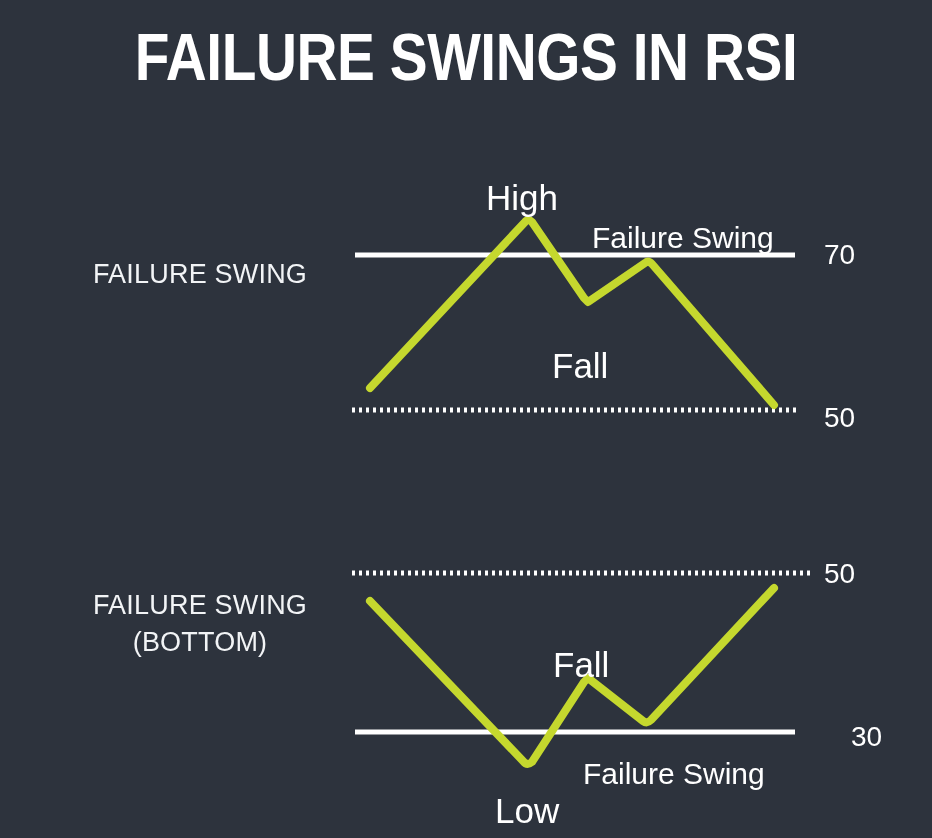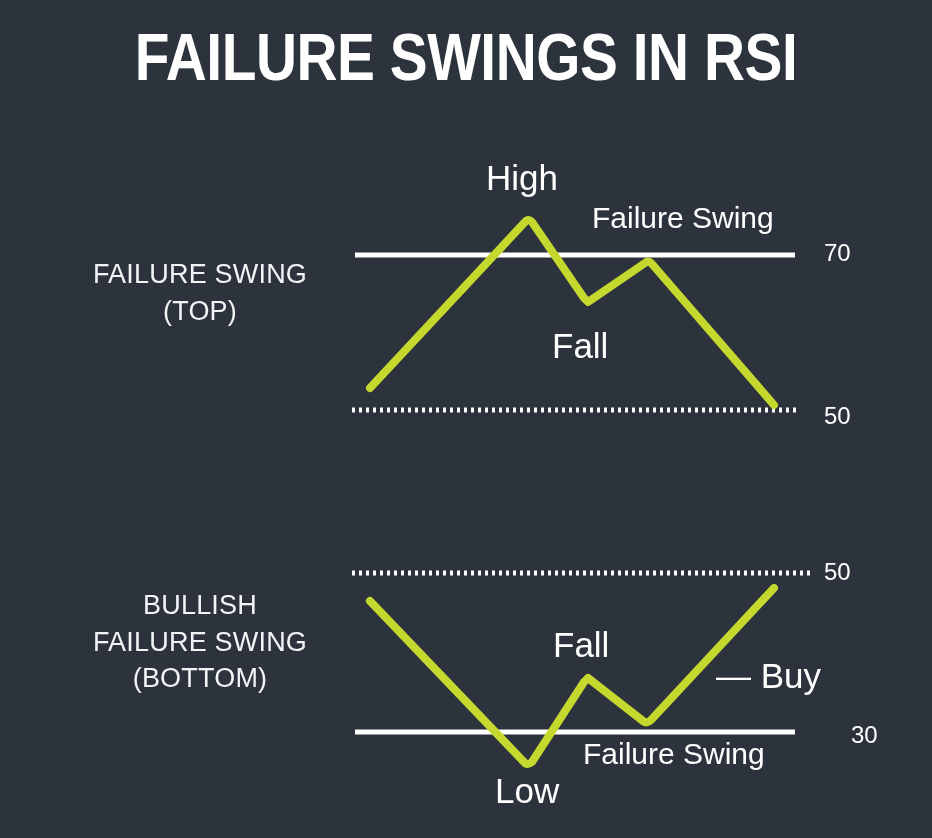--- a/index.html
+++ b/index.html
@@ -64,30 +64,31 @@
   .panel svg { display: block; }
 
   
   .annot {
     position: absolute;
     color: #ffffff;
     font-family: "Liberation Sans", sans-serif;
     font-weight: normal;
     white-space: nowrap;
     line-height: 1;
+    margin-top: 20px;
   }
   .annot-lg { font-size: 35px; }
   .annot-md { font-size: 30px; }
 
   
   .axis-val {
     position: absolute;
     color: #ffffff;
     font-family: "Liberation Sans", sans-serif;
-    font-size: 24px;
+    font-size: 28px;
     font-weight: normal;
     line-height: 1;
     white-space: nowrap;
   }
 
   
   #label-high        { left: 486px; top: 160px; }
   #label-fs-top      { left: 592px; top: 203px; }
   #label-fall-top    { left: 552px; top: 328px; }
   #label-sell        { left: 716px; top: 291px; }
@@ -104,57 +105,54 @@
 </style>
 </head>
 <body>
 
 <div id="infographic">
 
   <div class="title">FAILURE SWINGS IN RSI</div>
 
   <div class="caption" id="caption-bearish">
     <span class="caption-line">FAILURE SWING</span>
-    <span class="caption-line">(TOP)</span>
   </div>
 
   <div class="panel" id="panel-bearish">
     <svg width="580" height="290" viewBox="0 0 580 290">
 
       <line x1="15" y1="105" x2="455" y2="105" stroke="#ffffff" stroke-width="5" stroke-linecap="butt"></line>
 
       <line x1="12" y1="260" x2="456" y2="260" stroke="#ffffff" stroke-width="5" stroke-linecap="butt" stroke-dasharray="3 4"></line>
 
       <path d="M 30 238 L 185 72 Q 188 68 192 72 L 244 148 L 248 152 L 305 113 Q 308 110 312 114 L 434 255" fill="none" stroke="#c5d82e" stroke-width="8" stroke-linecap="round" stroke-linejoin="round"></path>
     </svg>
   </div>
 
   <div class="annot annot-lg" id="label-high">High</div>
   <div class="annot annot-md" id="label-fs-top">Failure Swing</div>
   <div class="annot annot-lg" id="label-fall-top">Fall</div>
   <div class="axis-val" id="axis-70">70</div>
   <div class="axis-val" id="axis-50-top">50</div>
 
   <div class="caption" id="caption-bullish">
-    <span class="caption-line">BULLISH</span>
     <span class="caption-line">FAILURE SWING</span>
     <span class="caption-line">(BOTTOM)</span>
   </div>
 
   <div class="panel" id="panel-bullish">
     <svg width="580" height="290" viewBox="0 0 580 290">
 
       <line x1="12" y1="33" x2="472" y2="33" stroke="#ffffff" stroke-width="5" stroke-linecap="butt" stroke-dasharray="3 4"></line>
 
       <line x1="15" y1="192" x2="455" y2="192" stroke="#ffffff" stroke-width="5" stroke-linecap="butt"></line>
 
       <path d="M 30 61 L 183 221 Q 187 226 192 222 L 244 142 L 248 138 L 303 181 Q 307 184 311 180 L 434 48" fill="none" stroke="#c5d82e" stroke-width="8" stroke-linecap="round" stroke-linejoin="round"></path>
     </svg>
   </div>
 
   <div class="annot annot-lg" id="label-fall-bot">Fall</div>
-  <div class="annot annot-lg" id="label-buy">— Buy</div>
   <div class="annot annot-md" id="label-fs-bot">Failure Swing</div>
   <div class="annot annot-lg" id="label-low">Low</div>
   <div class="axis-val" id="axis-50-bot">50</div>
   <div class="axis-val" id="axis-30">30</div>
 
 </div>
 
 </body></html>

